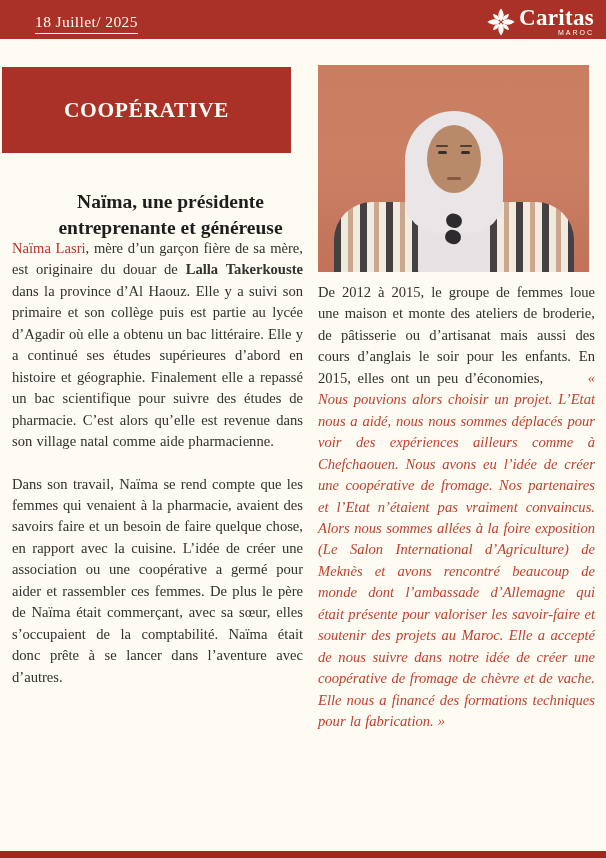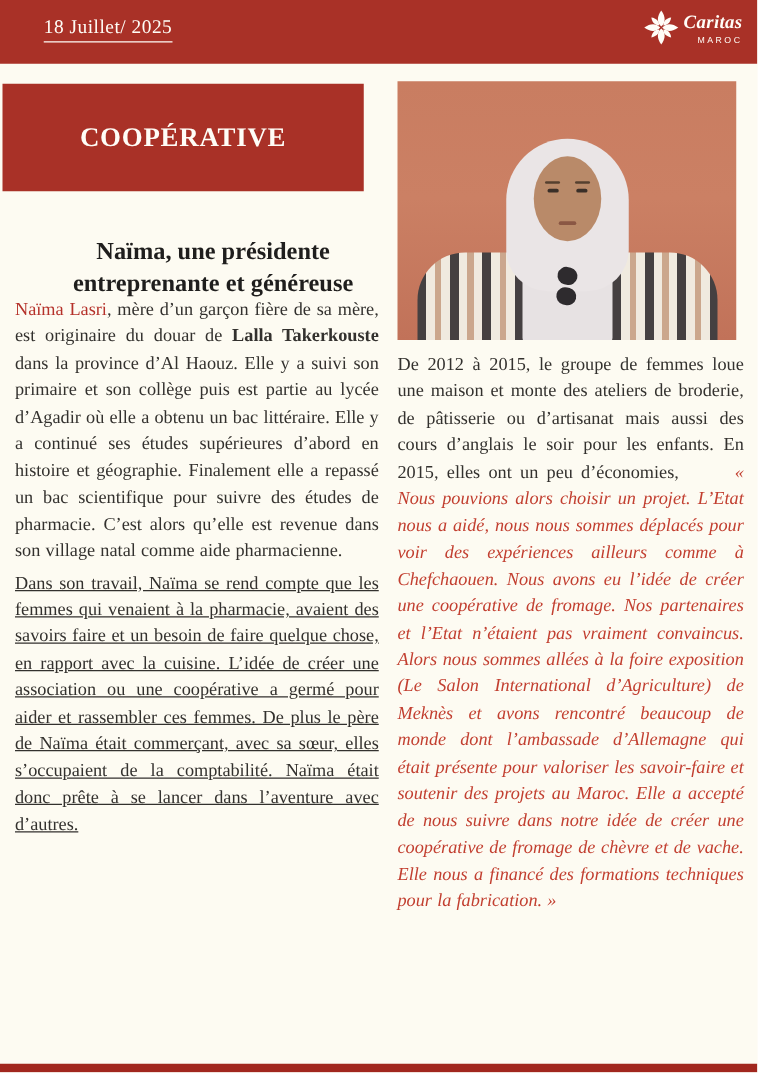--- a/index.html
+++ b/index.html
@@ -2,46 +2,46 @@
 <html><head>
 <meta charset="utf-8">
 <style>
   html,body{margin:0;padding:0;}
   .page{
     position:relative;width:606px;height:858px;overflow:hidden;
     background:#FDFBF2;
     font-family:"Liberation Serif","DejaVu Serif",serif;
   }
   
-  .topbar{position:absolute;left:0;top:0;width:606px;height:51px;background:#A93127;}
+  .topbar{position:absolute;left:0;top:0;width:606px;height:39px;background:#A93127;}
   .date{
     position:absolute;left:35px;top:13px;color:#FFFDF7;font-size:15.5px;
     border-bottom:1px solid #FFFDF7;padding-bottom:2px;letter-spacing:.4px;
   }
   .logo{position:absolute;right:12px;top:6px;display:flex;align-items:center;gap:2px;}
   .logo-icon{width:32px;height:32px;display:block;}
   .logo-text{display:flex;flex-direction:column;align-items:flex-end;}
-  .logo-brand{color:#FFFDF7;font-size:15px;font-weight:bold;line-height:22px;letter-spacing:.3px;font-style:italic;}
+  .logo-brand{color:#FFFDF7;font-size:23px;font-weight:bold;line-height:22px;letter-spacing:.3px;}
   .logo-region{color:#FFFDF7;font-size:7px;letter-spacing:2px;line-height:8px;font-family:"Liberation Sans",sans-serif;}
   
   .title-box{
     position:absolute;left:2px;top:67px;width:289px;height:86px;background:#A93127;
     display:flex;flex-direction:column;align-items:center;justify-content:center;gap:5px;
     color:#FFFDF7;font-weight:bold;font-size:21.5px;letter-spacing:.6px;text-align:right;
   }
   .heading{
     position:absolute;left:6px;top:173px;width:297px;margin:16px;
     font-size:19.5px;line-height:26px;font-weight:bold;text-align:center;color:#1F1E1D;
   }
   .left-text{position:absolute;left:12px;top:238px;width:291px;}
   .body-text{
     margin:0;font-size:14.6px;line-height:21.45px;color:#33312E;
     text-align:justify;word-spacing:.5px;
   }
-  .body-text + .body-text{margin-top:4px;text-decoration:underline;}
+  .body-text + .body-text{margin-top:21px;}
   .red-bold{color:#B5312A;font-weight:normal;}
   .bold{font-weight:bold;}
   .quote{color:#C23F30;font-style:italic;margin-left:38px;}
   
   .photo{
     position:absolute;left:318px;top:65px;width:271px;height:207px;overflow:hidden;
     background:linear-gradient(180deg,#C97D61 0%,#CB8064 45%,#C17259 100%);
   }
   .blouse{
     position:absolute;left:50%;bottom:-4px;transform:translateX(-50%);

